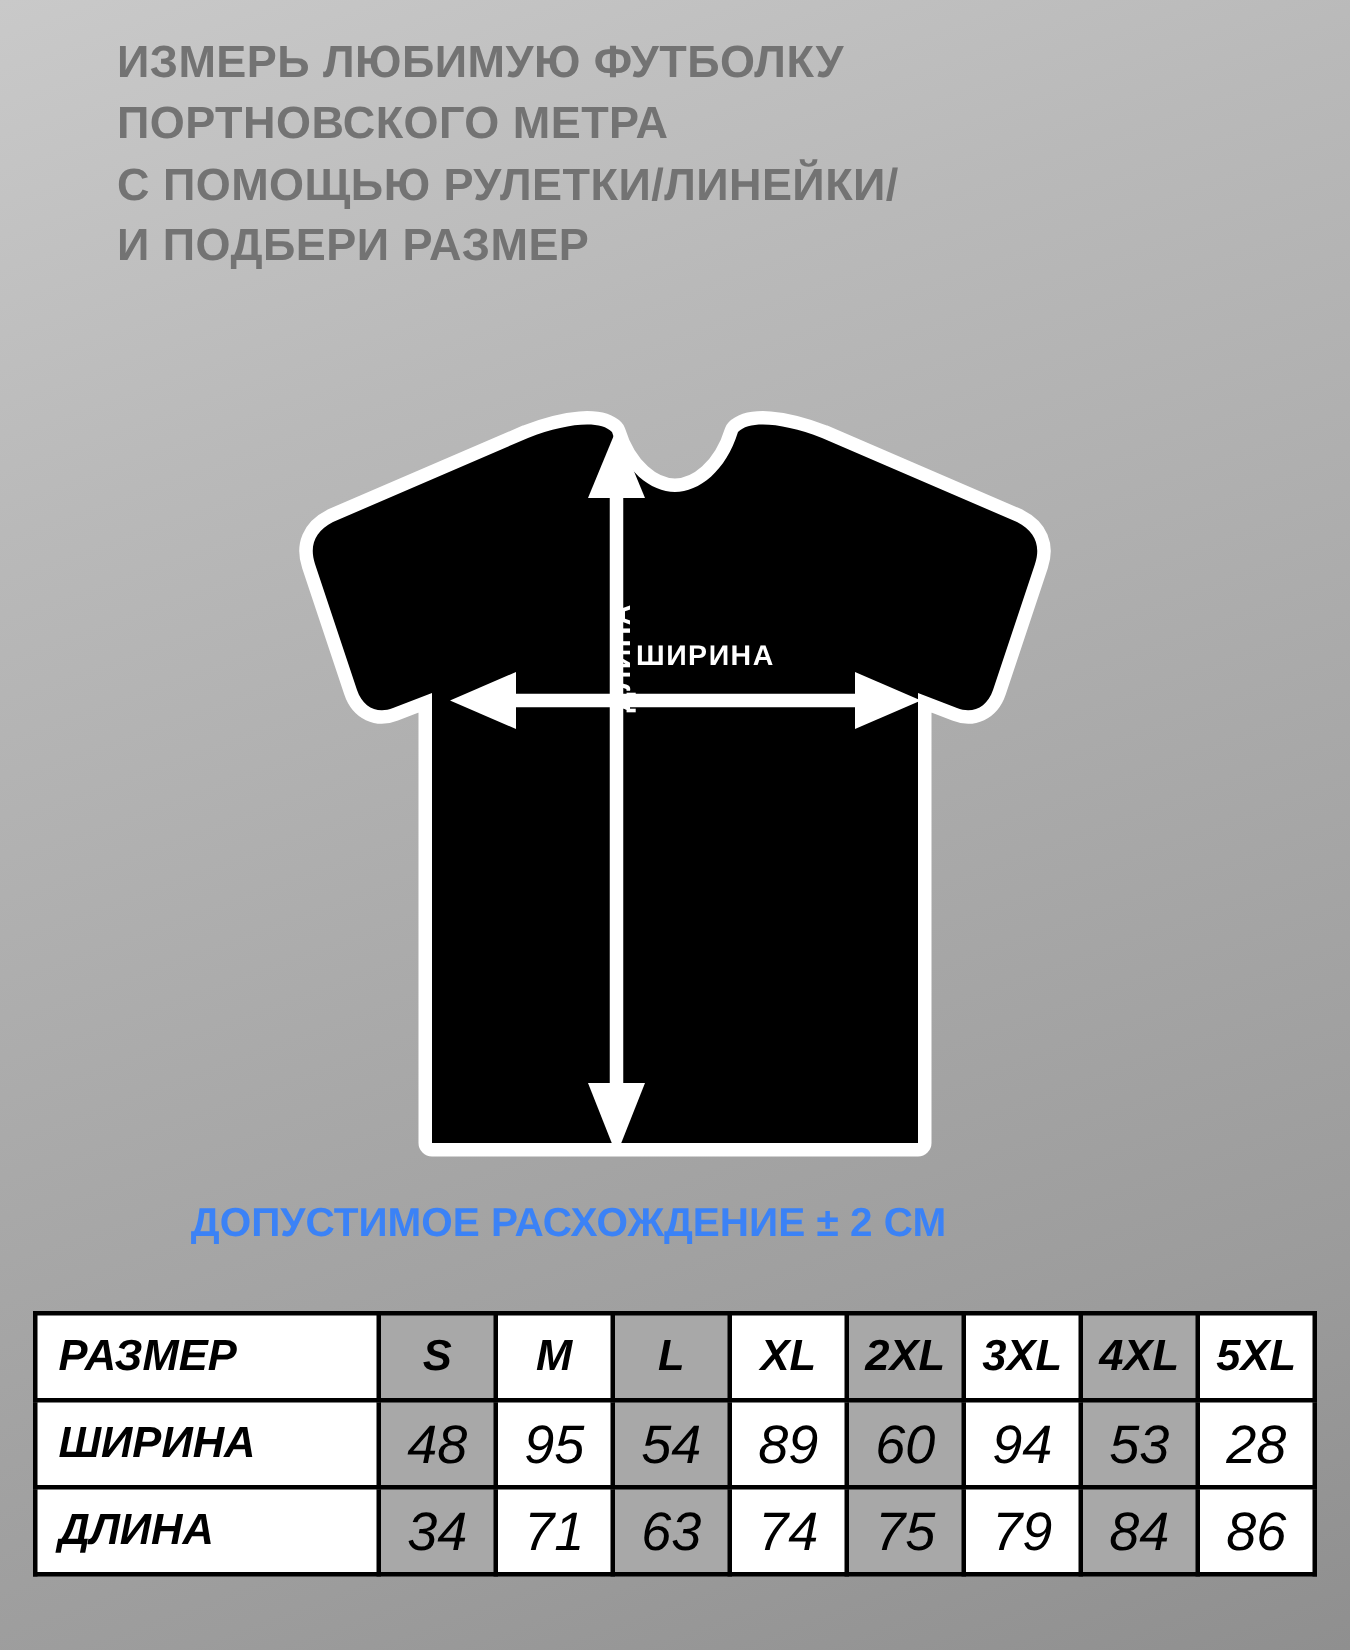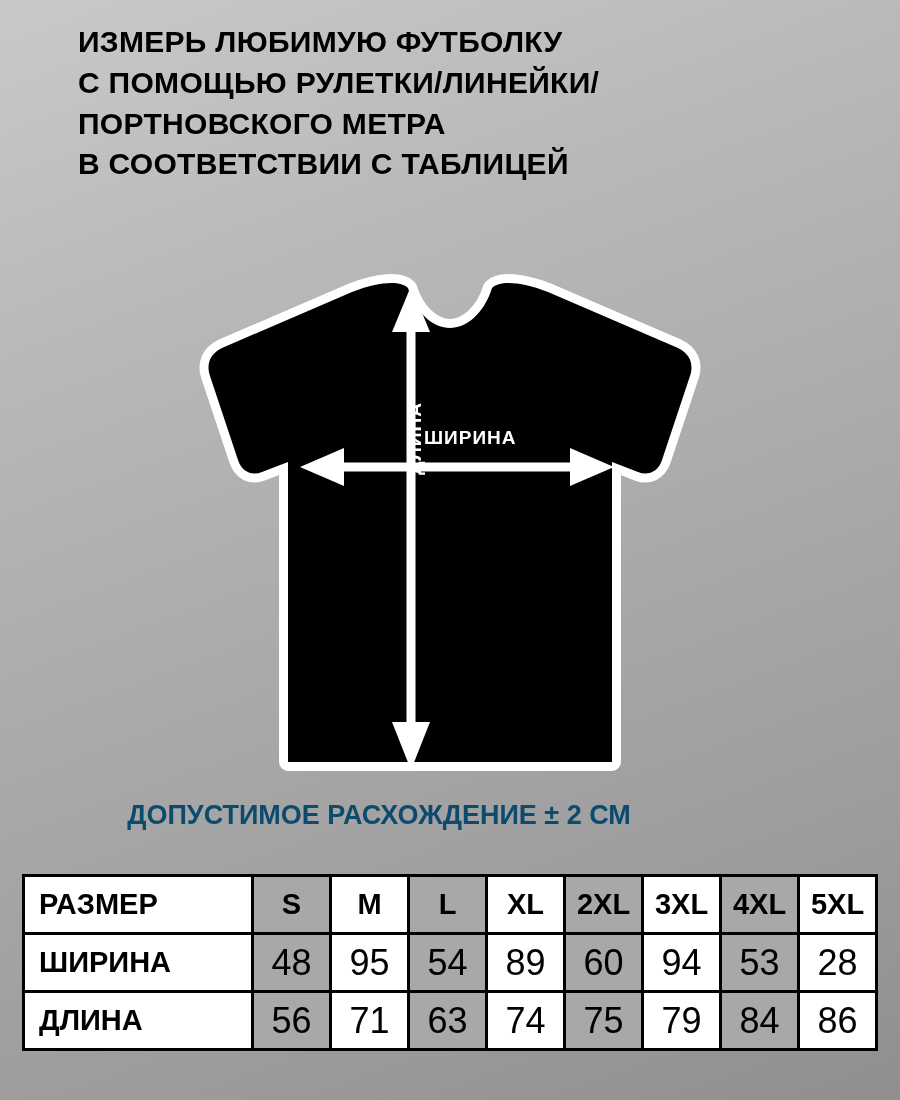--- a/index.html
+++ b/index.html
@@ -19,21 +19,21 @@
   .heading {
     position: absolute;
     left: 78px;
     top: 22px;
     width: 760px;
   }
   .heading-line {
     font-size: 30px;
     font-weight: bold;
     letter-spacing: 0.3px;
-    color: #000000;
+    color: #737373;
     line-height: 1.36;
     white-space: nowrap;
   }
 
   
   .diagram {
     position: absolute;
     left: 0;
     top: 270px;
     width: 900px;
@@ -64,29 +64,30 @@
 
   
   .tolerance {
     position: absolute;
     left: 0;
     top: 800px;
     width: 758px;
     text-align: center;
     font-size: 27px;
     font-weight: bold;
-    color: #0c4a6e;
+    color: #3b82f6;
   }
 
   
   .table-wrap {
     position: absolute;
     left: 22px;
     top: 874px;
     width: 856px;
+    font-style: italic;
   }
   table.size-table {
     border-collapse: collapse;
     width: 856px;
     table-layout: fixed;
   }
   table.size-table td {
     border: 3px solid #000;
     height: 55px;
     text-align: center;
@@ -109,23 +110,23 @@
   }
   table.size-table td.shaded {
     background: #a8a8a8;
   }
 </style>
 </head>
 <body>
 
 <div class="heading">
   <div class="heading-line">ИЗМЕРЬ ЛЮБИМУЮ ФУТБОЛКУ</div>
+  <div class="heading-line">ПОРТНОВСКОГО МЕТРА</div>
   <div class="heading-line">С ПОМОЩЬЮ РУЛЕТКИ/ЛИНЕЙКИ/</div>
-  <div class="heading-line">ПОРТНОВСКОГО МЕТРА</div>
-  <div class="heading-line">В СООТВЕТСТВИИ С ТАБЛИЦЕЙ</div>
+  <div class="heading-line">И ПОДБЕРИ РАЗМЕР</div>
 </div>
 
 <div class="diagram">
   <svg width="900" height="510" viewBox="0 0 900 510" xmlns="http://www.w3.org/2000/svg">
 
     <path d="M408 18
              C 400 10, 378 12, 352 22
              L 222 78
              C 210 84, 206 94, 210 106
              L 238 190
@@ -201,21 +202,21 @@
         <td>95</td>
         <td class="shaded">54</td>
         <td>89</td>
         <td class="shaded">60</td>
         <td>94</td>
         <td class="shaded">53</td>
         <td>28</td>
       </tr>
       <tr>
         <td class="rowhead">ДЛИНА</td>
-        <td class="shaded">56</td>
+        <td class="shaded">34</td>
         <td>71</td>
         <td class="shaded">63</td>
         <td>74</td>
         <td class="shaded">75</td>
         <td>79</td>
         <td class="shaded">84</td>
         <td>86</td>
       </tr>
     </tbody>
   </table>

